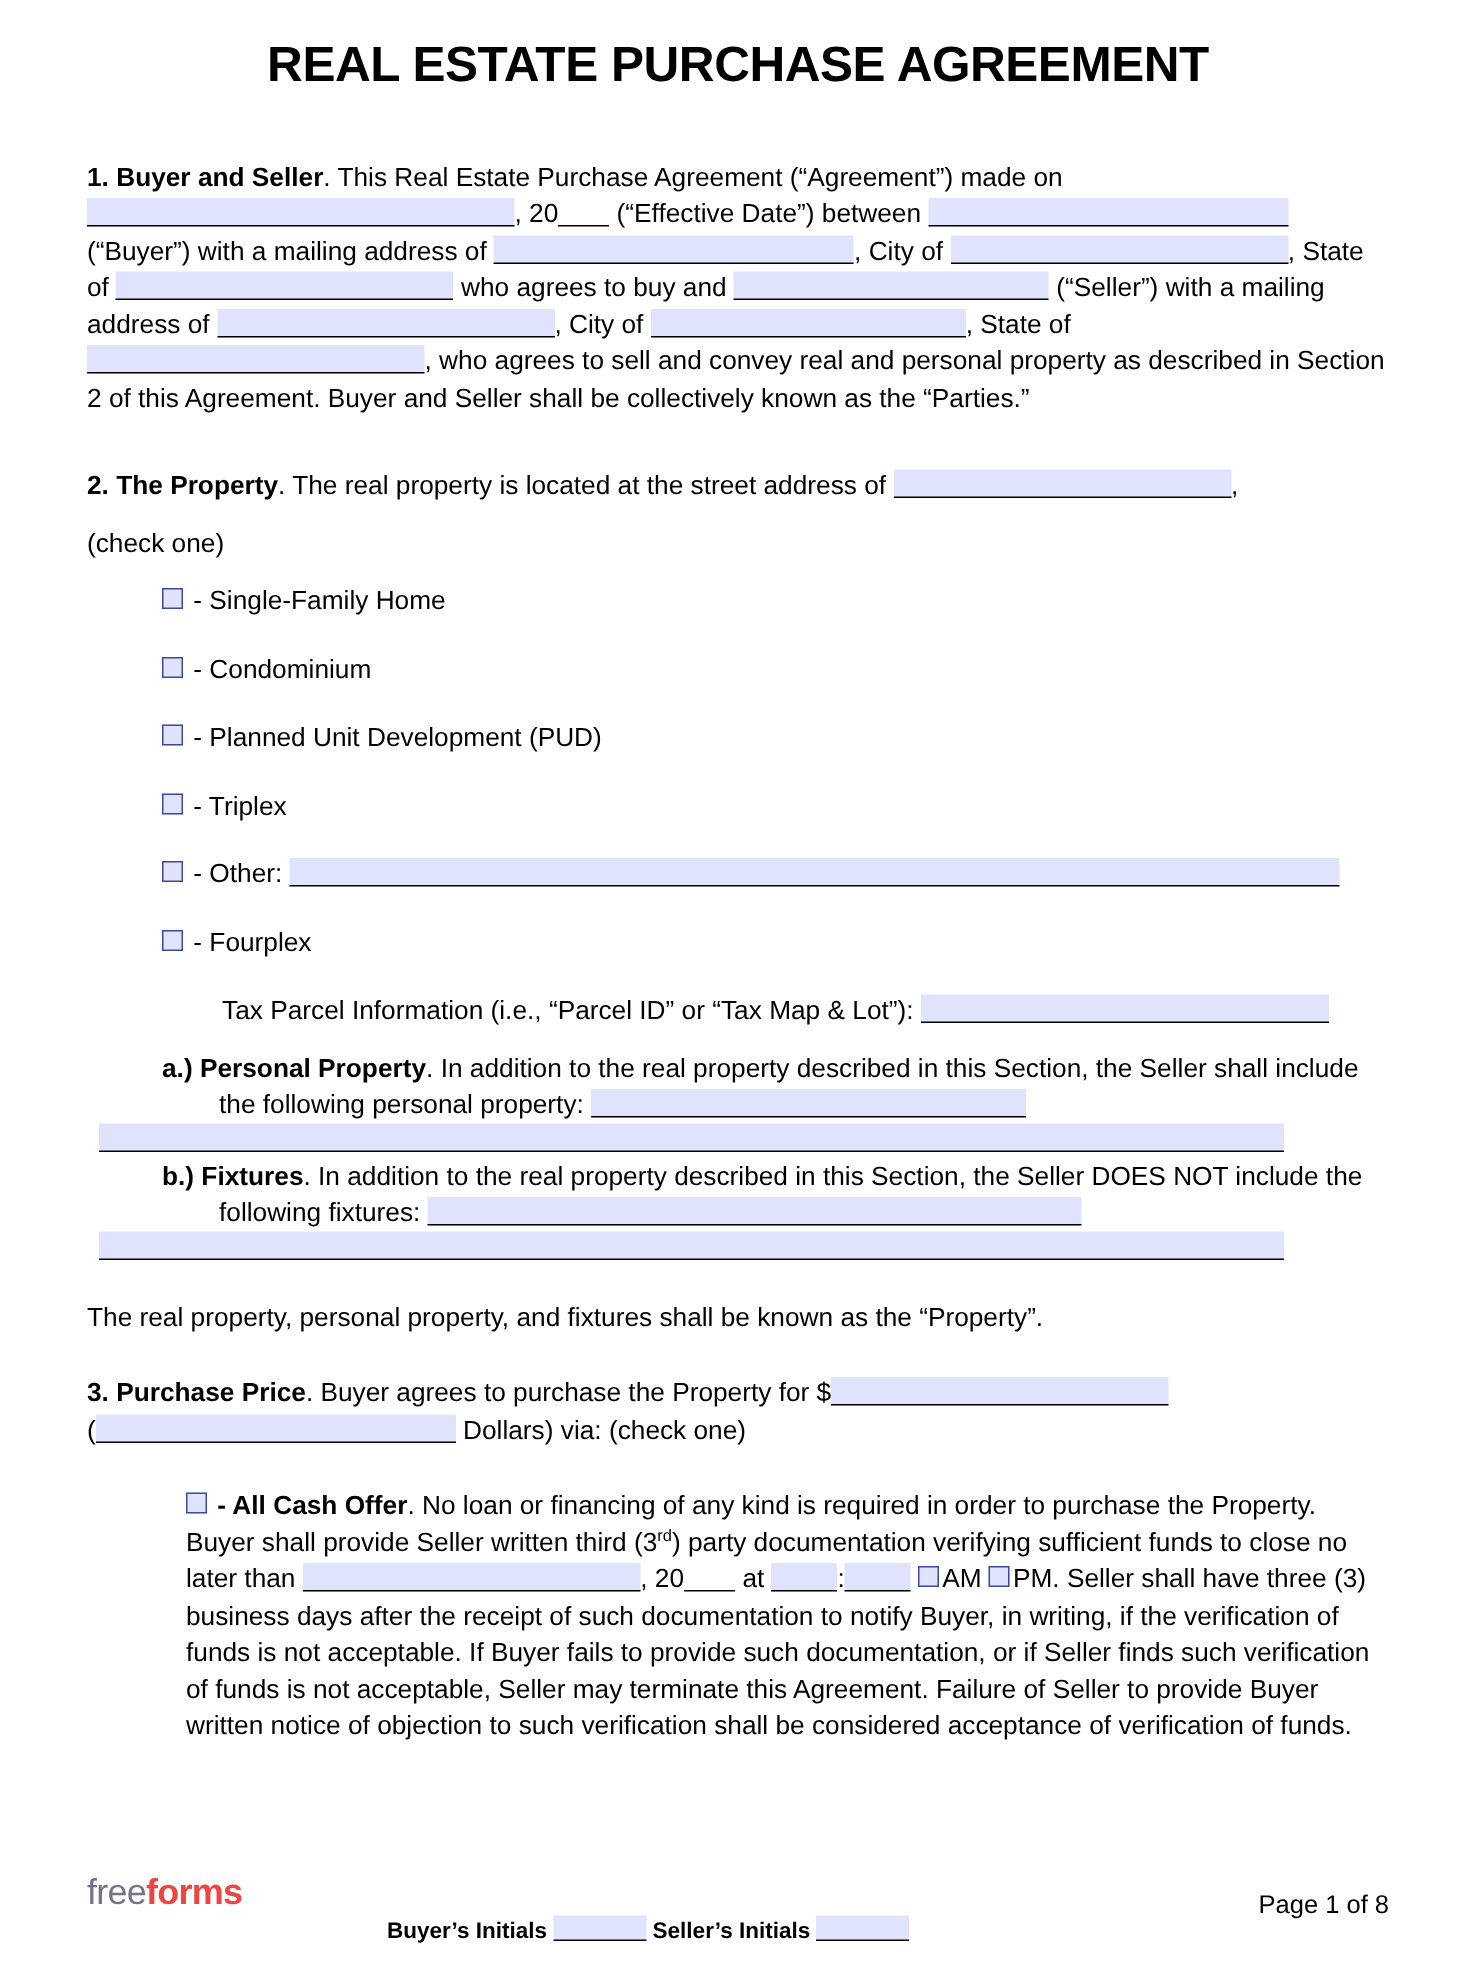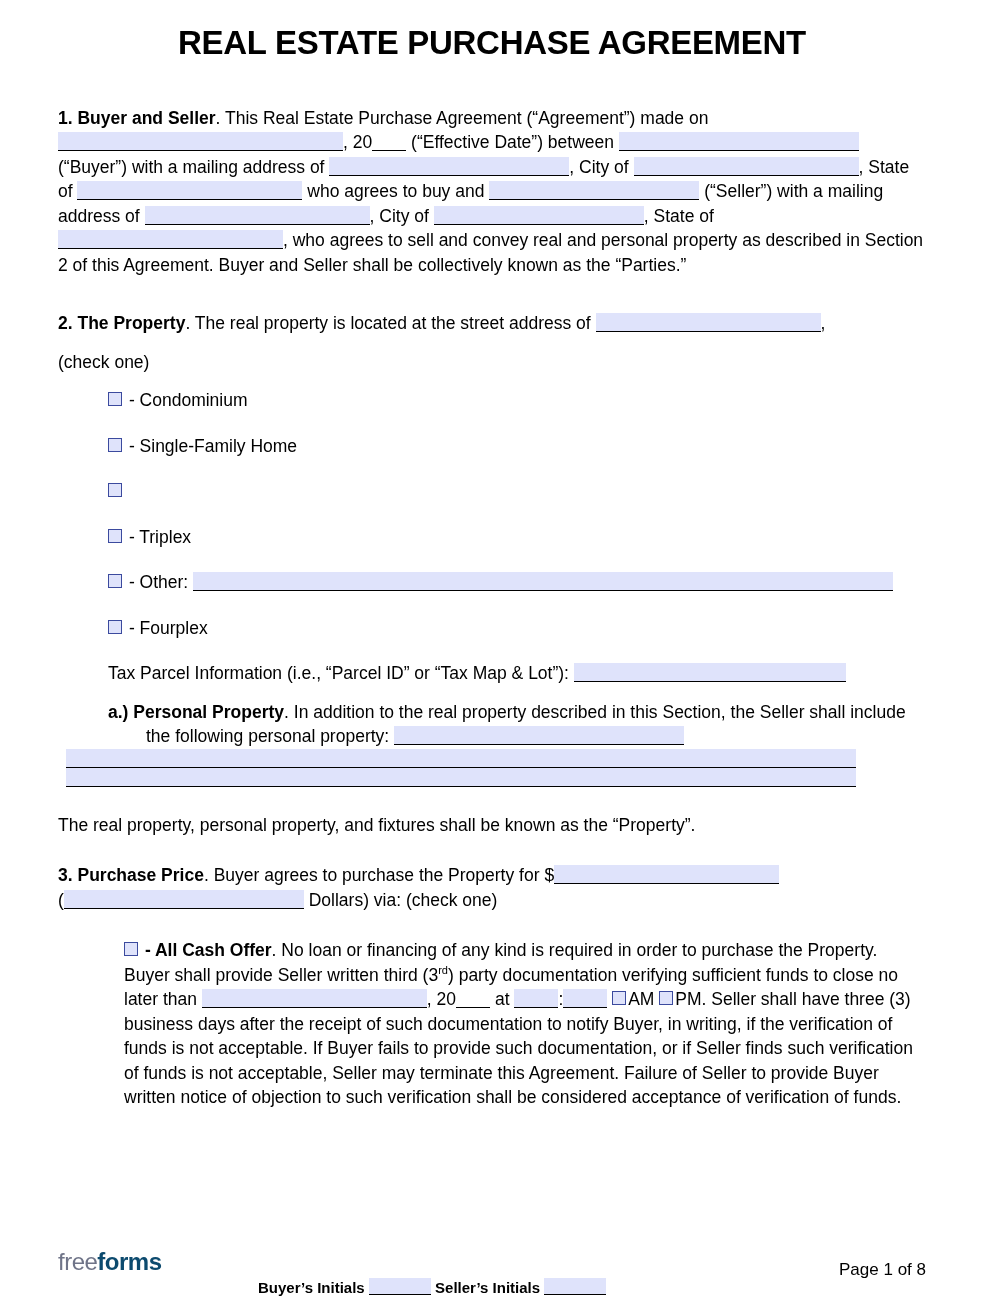--- a/index.html
+++ b/index.html
@@ -75,21 +75,21 @@
   .gap-lg { height: 34px; }
 
   .check-list {
     margin-top: 14px;
   }
   .check-row {
     margin-left: 50px;
     margin-bottom: 21px;
     font-size: 17.5px;
   }
-  .indent-1 { margin-left: 50px; }
+  .indent-1 { margin-left: 50px; text-align: center; }
   .sub-item {
     margin-left: 50px;
     margin-bottom: 0;
   }
   .sub-item .hang {
     display: block;
     padding-left: 38px;
     text-indent: -38px;
   }
   .full-blank {
@@ -115,21 +115,21 @@
     height: 74px;
   }
   .logo {
     position: absolute;
     left: 58px;
     bottom: 32px;
     font-size: 24px;
     color: #6f7488;
     letter-spacing: -0.5px;
   }
-  .logo .bold { font-weight: bold; color: #0c4a6e; }
+  .logo .bold { font-weight: bold; color: #ef4444; }
   .initials {
     position: absolute;
     left: 258px;
     bottom: 12px;
     font-size: 15px;
     font-weight: bold;
   }
   .initials .blank { height: 16px; vertical-align: -2px; }
   .pagenum {
     position: absolute;
@@ -175,28 +175,29 @@
         <span class="blank w225"></span>,
         
       </p>
 
       <div class="gap-sm"></div>
       <p>(check one)</p>
 
       <div class="check-list">
         <div class="check-row">
           <span class="checkbox"></span>
+          <span>- Single-Family Home</span>
+        </div>
+        <div class="check-row">
+          <span class="checkbox"></span>
           <span>- Condominium</span>
         </div>
         <div class="check-row">
           <span class="checkbox"></span>
-          <span>- Single-Family Home</span>
-        </div>
-        <div class="check-row">
-          <span class="checkbox"></span>
+          <span>- Planned Unit Development (PUD)</span>
         </div>
         <div class="check-row">
           <span class="checkbox"></span>
           <span>- Triplex</span>
         </div>
         <div class="check-row">
           <span class="checkbox"></span>
           <span>- Other:</span>
           <span class="blank" style="width:700px"></span>
         </div>
@@ -214,20 +215,26 @@
       <div class="gap-sm"></div>
 
       <div class="sub-item">
         <span class="hang">
           <b>a.) Personal Property</b><span>. In addition to the real property described in this Section, the Seller shall include the following personal property:</span>
           <span class="blank" style="width:290px"></span>
         </span>
       </div>
       <span class="full-blank"></span>
 
+      <div class="sub-item" style="margin-top:4px">
+        <span class="hang">
+          <b>b.) Fixtures</b><span>. In addition to the real property described in this Section, the Seller DOES NOT include the following fixtures:</span>
+          <span class="blank" style="width:436px"></span>
+        </span>
+      </div>
       <span class="full-blank"></span>
 
       <div class="gap-md"></div>
       <p>The real property, personal property, and fixtures shall be known as the “Property”.</p>
     </div>
 
     <div class="gap-md"></div>
 
     <div class="sec">
       <p>

